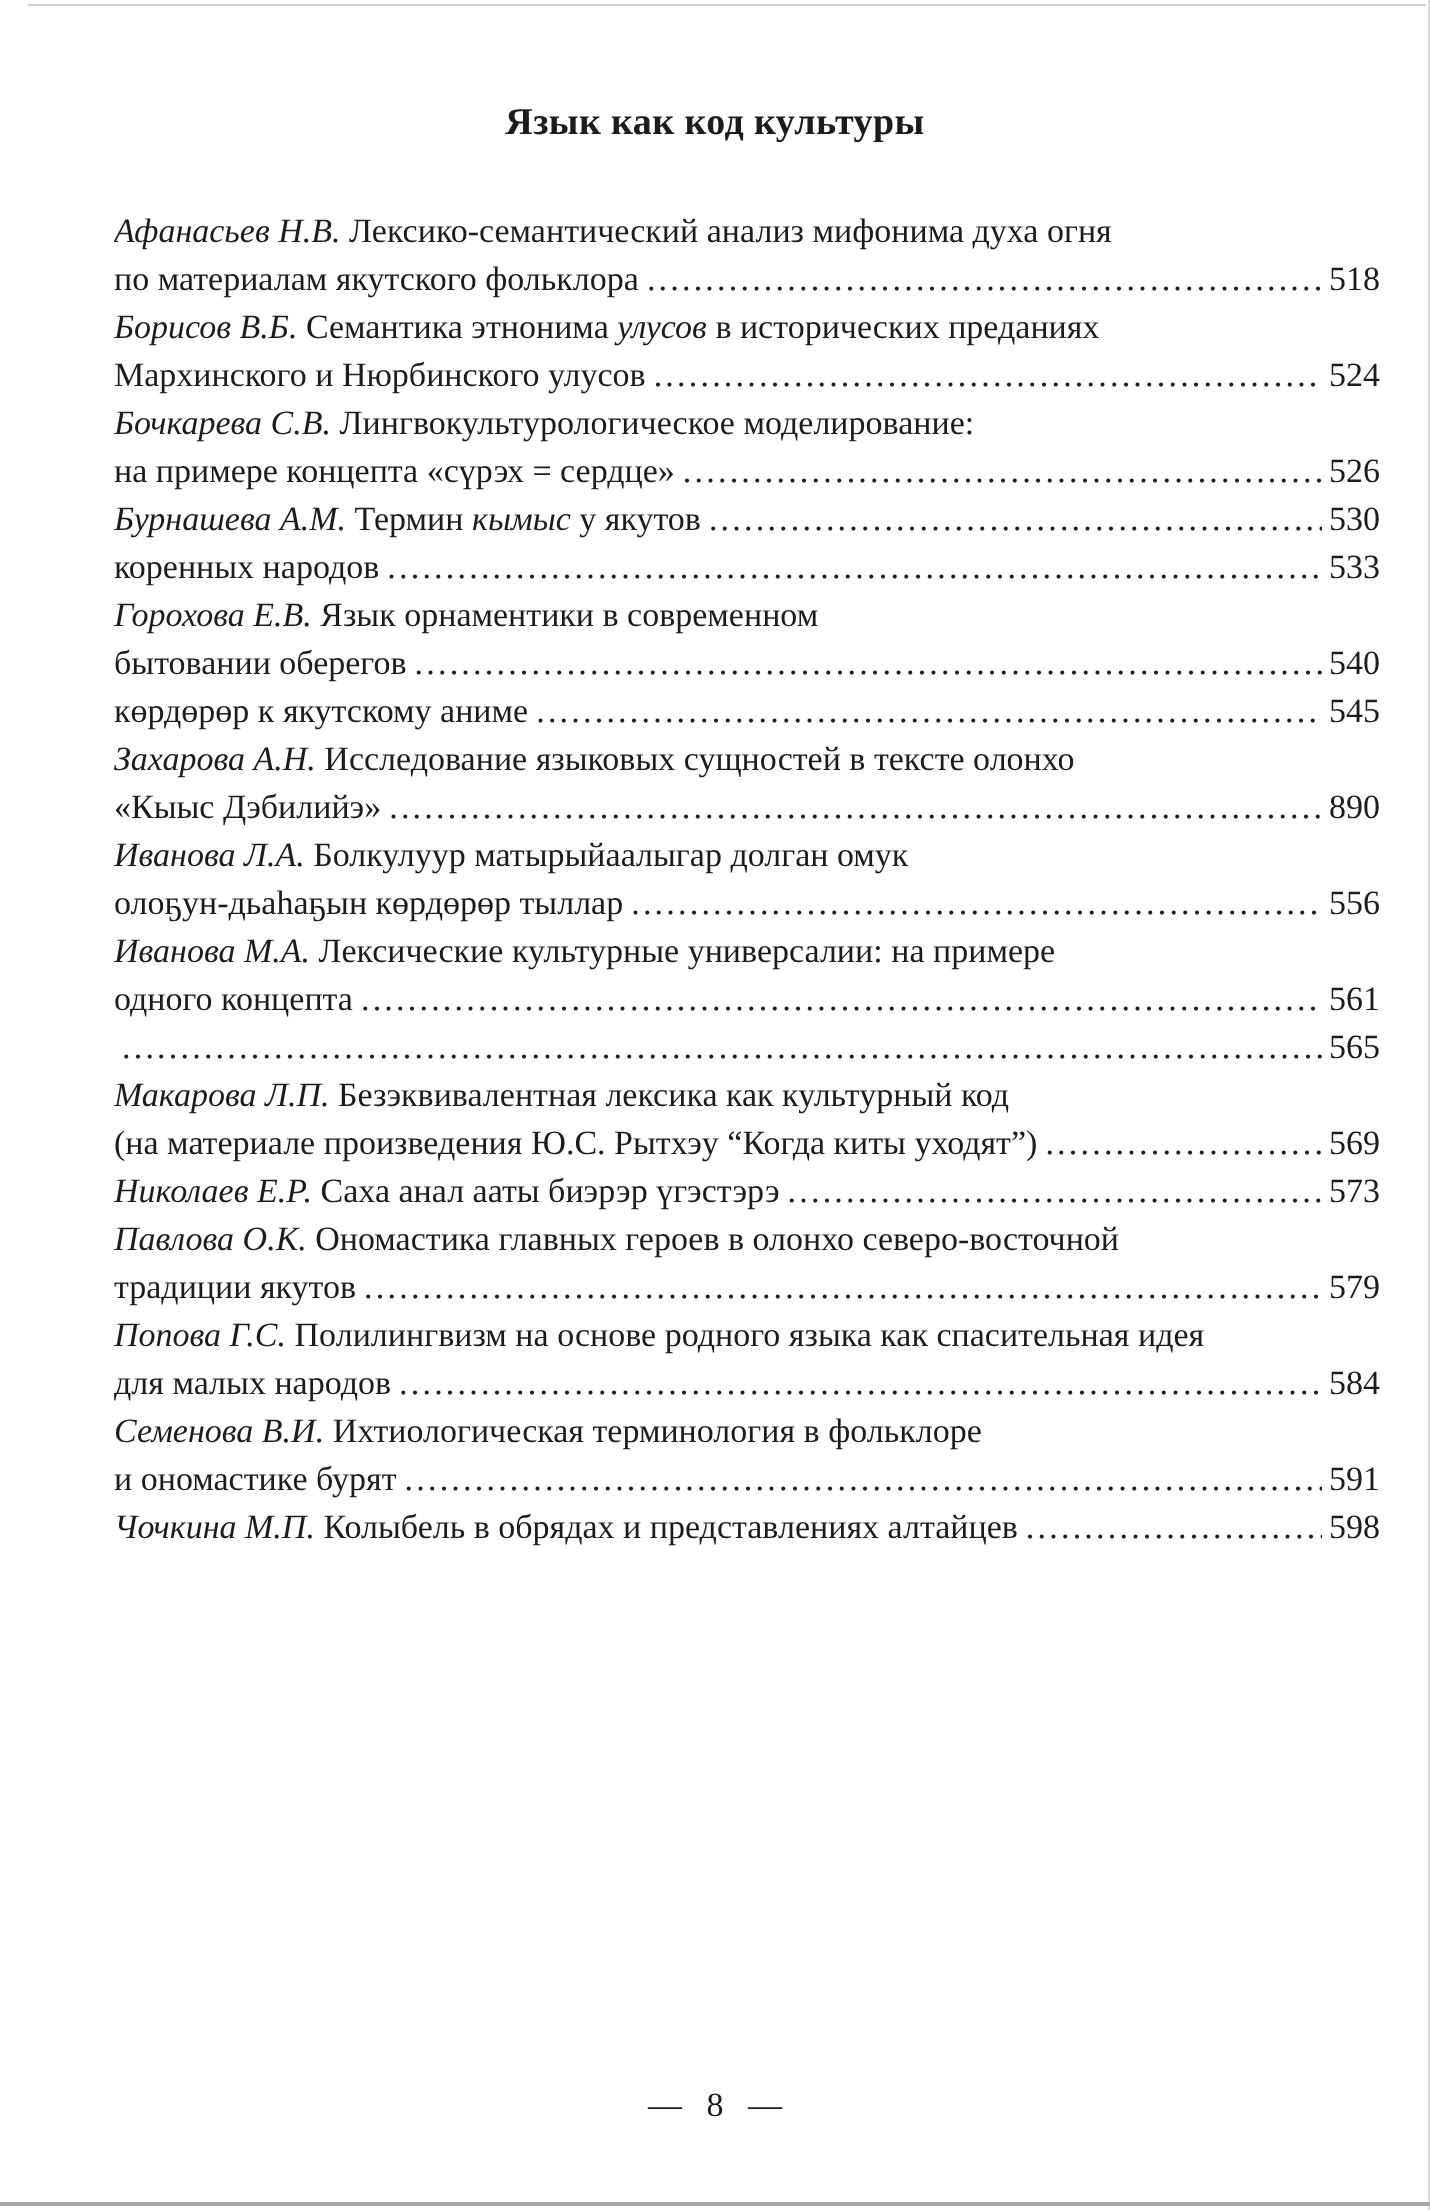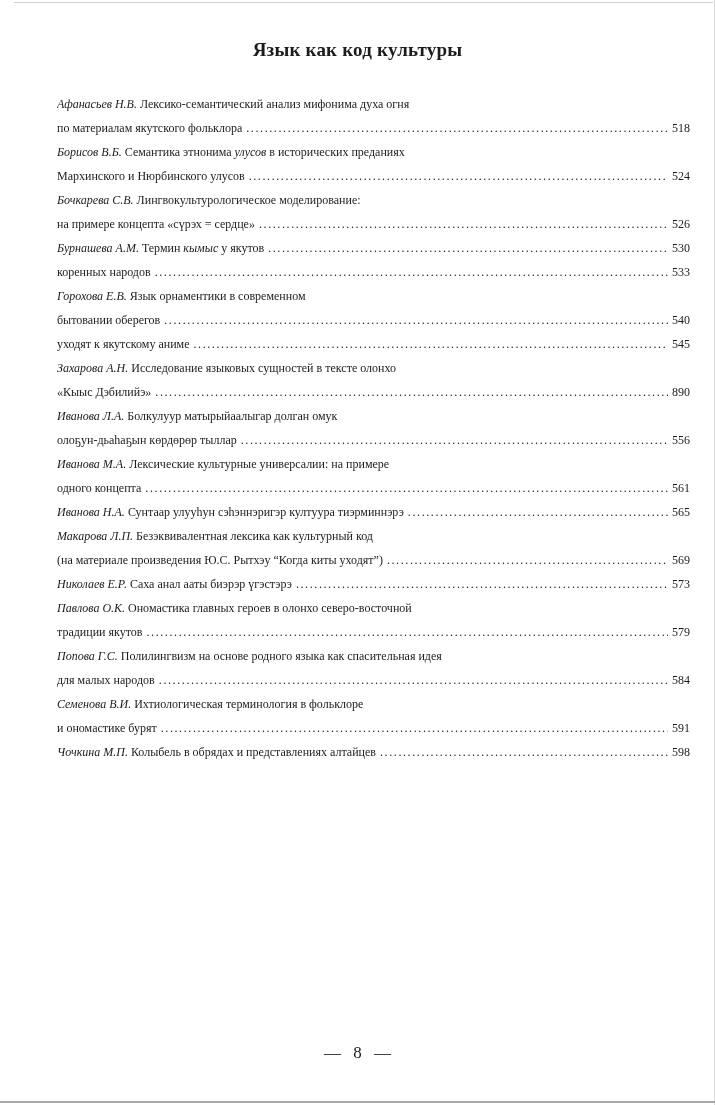--- a/index.html
+++ b/index.html
@@ -6,21 +6,21 @@
   body {
     width: 715px; height: 1105px;
     background: #ffffff;
     overflow: hidden;
     font-family: "Liberation Serif", "DejaVu Serif", serif;
     color: #1c1c1c;
   }
   .page {
     position: relative;
     width: 715px; height: 1105px;
-    padding-top: 38px;
+    padding-top: 50px;
     box-sizing: border-box;
   }
   .scan-top {
     position: absolute; top: 2px; left: 14px; right: 2px;
     height: 1px; background: #cfcfcf;
   }
   .scan-bottom {
     position: absolute; bottom: 2px; left: 0; right: 0;
     height: 2px; background: #a8a8a8;
   }
@@ -31,21 +31,21 @@
   .title {
     text-align: center;
     font-weight: bold;
     font-size: 19px;
     line-height: 24px;
     letter-spacing: 0.2px;
   }
   .toc {
     margin: 30px 25px 0 57px;
     width: 633px;
-    font-size: 12px;
+    font-size: 17px;
     line-height: 24px;
   }
   .entry { }
   .line {
     white-space: pre;
     overflow: hidden;
     height: 24px;
   }
   .line.last {
     display: flex;
@@ -100,36 +100,36 @@
         <div class="line last"><span class="linetext"><em>Бурнашева А.М.</em><span> Термин </span><em>кымыс</em><span> у якутов</span></span><span class="dots">................................................................................................................................................................</span><span class="pagenum">530</span></div>
       </div>
       <div class="entry">
         <div class="line last"><span class="linetext"><span>коренных народов</span></span><span class="dots">................................................................................................................................................................</span><span class="pagenum">533</span></div>
       </div>
       <div class="entry">
         <div class="line"><span class="linetext"><em>Горохова Е.В.</em><span> Язык орнаментики в современном</span></span></div>
         <div class="line last"><span class="linetext"><span>бытовании оберегов</span></span><span class="dots">................................................................................................................................................................</span><span class="pagenum">540</span></div>
       </div>
       <div class="entry">
-        <div class="line last"><span class="linetext"><span>уходят к якутскому аниме</span></span><span class="dots">................................................................................................................................................................</span><span class="pagenum">545</span></div>
+        <div class="line last"><span class="linetext"><span>көрдөрөр к якутскому аниме</span></span><span class="dots">................................................................................................................................................................</span><span class="pagenum">545</span></div>
       </div>
       <div class="entry">
         <div class="line"><span class="linetext"><em>Захарова А.Н.</em><span> Исследование языковых сущностей в тексте олонхо</span></span></div>
         <div class="line last"><span class="linetext"><span>«Кыыс Дэбилийэ»</span></span><span class="dots">................................................................................................................................................................</span><span class="pagenum">890</span></div>
       </div>
       <div class="entry">
         <div class="line"><span class="linetext"><em>Иванова Л.А.</em><span> Болкулуур матырыйаалыгар долган омук</span></span></div>
         <div class="line last"><span class="linetext"><span>олоҕун-дьаһаҕын көрдөрөр тыллар</span></span><span class="dots">................................................................................................................................................................</span><span class="pagenum">556</span></div>
       </div>
       <div class="entry">
         <div class="line"><span class="linetext"><em>Иванова М.А.</em><span> Лексические культурные универсалии: на примере</span></span></div>
         <div class="line last"><span class="linetext"><span>одного концепта</span></span><span class="dots">................................................................................................................................................................</span><span class="pagenum">561</span></div>
       </div>
       <div class="entry">
-        <div class="line last"><span class="linetext"><em>Иванова Н.А.</em><span> Сунтаар улууһун сэһэннэригэр култуура тиэрминнэрэ</span></span><span class="dots">................................................................................................................................................................</span><span class="pagenum">565</span></div>
+        <div class="line last"><span class="dots">................................................................................................................................................................</span><span class="pagenum">565</span></div>
       </div>
       <div class="entry">
         <div class="line"><span class="linetext"><em>Макарова Л.П.</em><span> Безэквивалентная лексика как культурный код</span></span></div>
         <div class="line last"><span class="linetext"><span>(на материале произведения Ю.С. Рытхэу “Когда киты уходят”)</span></span><span class="dots">................................................................................................................................................................</span><span class="pagenum">569</span></div>
       </div>
       <div class="entry">
         <div class="line last"><span class="linetext"><em>Николаев Е.Р.</em><span> Саха анал ааты биэрэр үгэстэрэ</span></span><span class="dots">................................................................................................................................................................</span><span class="pagenum">573</span></div>
       </div>
       <div class="entry">
         <div class="line"><span class="linetext"><em>Павлова О.К.</em><span> Ономастика главных героев в олонхо северо-восточной</span></span></div>

